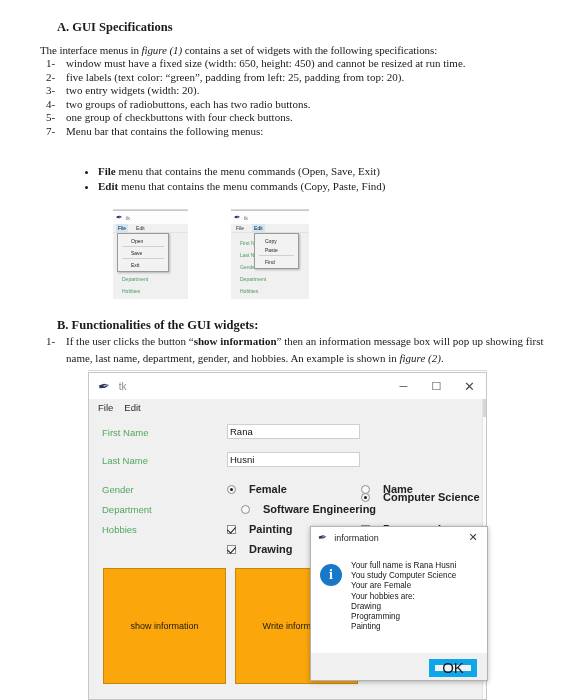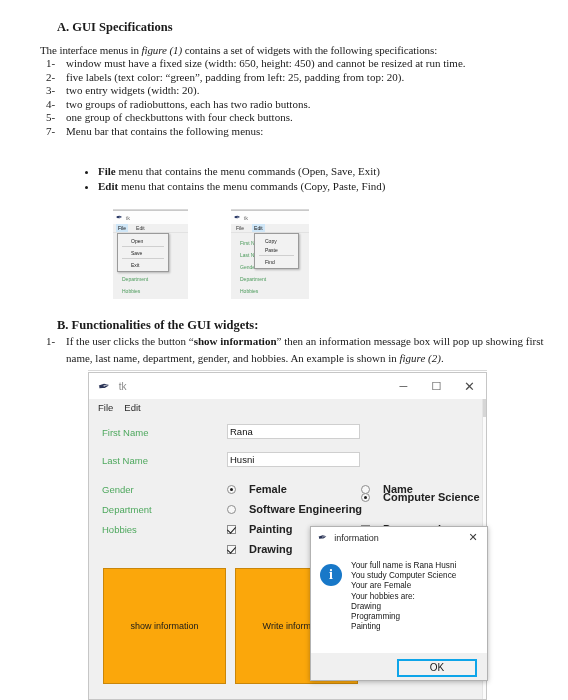--- a/index.html
+++ b/index.html
@@ -232,24 +232,24 @@
   .dlg-msg {
     font-size:8.2px; line-height:10.2px; color:#161616;
     white-space:pre-line;
   }
   .dlg-footer {
     height:29px; background:#f0f0f0;
     display:flex; align-items:center; justify-content:flex-end;
     padding-right:10px;
   }
   .ok-btn {
-    width:80px; height:18px;
-    background:#f2f2f2; border:2px solid #0ea5e9;
+    width:48px; height:18px;
+    background:#f2f2f2; border:6px solid #0ea5e9;
     display:flex; align-items:center; justify-content:center;
-    font-size:10px; color:#1a1a1a;
+    font-size:15px; color:#1a1a1a;
   }
 
   
   .rule {
     position:absolute; background:#d8d8d8; height:1px;
   }
 </style>
 </head>
 <body>
 
@@ -368,21 +368,21 @@
 
     <div class="opt" style="left:138px; top:68px;">
       <span class="radio on"></span>
       <span>Female</span>
     </div>
     <div class="opt" style="left:272px; top:68px;">
       <span class="radio"></span>
       <span>Name</span>
     </div>
 
-    <div class="opt" style="left:138px; top:88px;">
+    <div class="opt" style="left:152px; top:88px;">
       <span class="radio"></span>
       <span>Software Engineering</span>
     </div>
     <div class="opt" style="left:272px; top:76px;">
       <span class="radio on"></span>
       <span>Computer Science</span>
     </div>
 
     <div class="opt" style="left:138px; top:108px;">
       <span class="chk on"></span>

